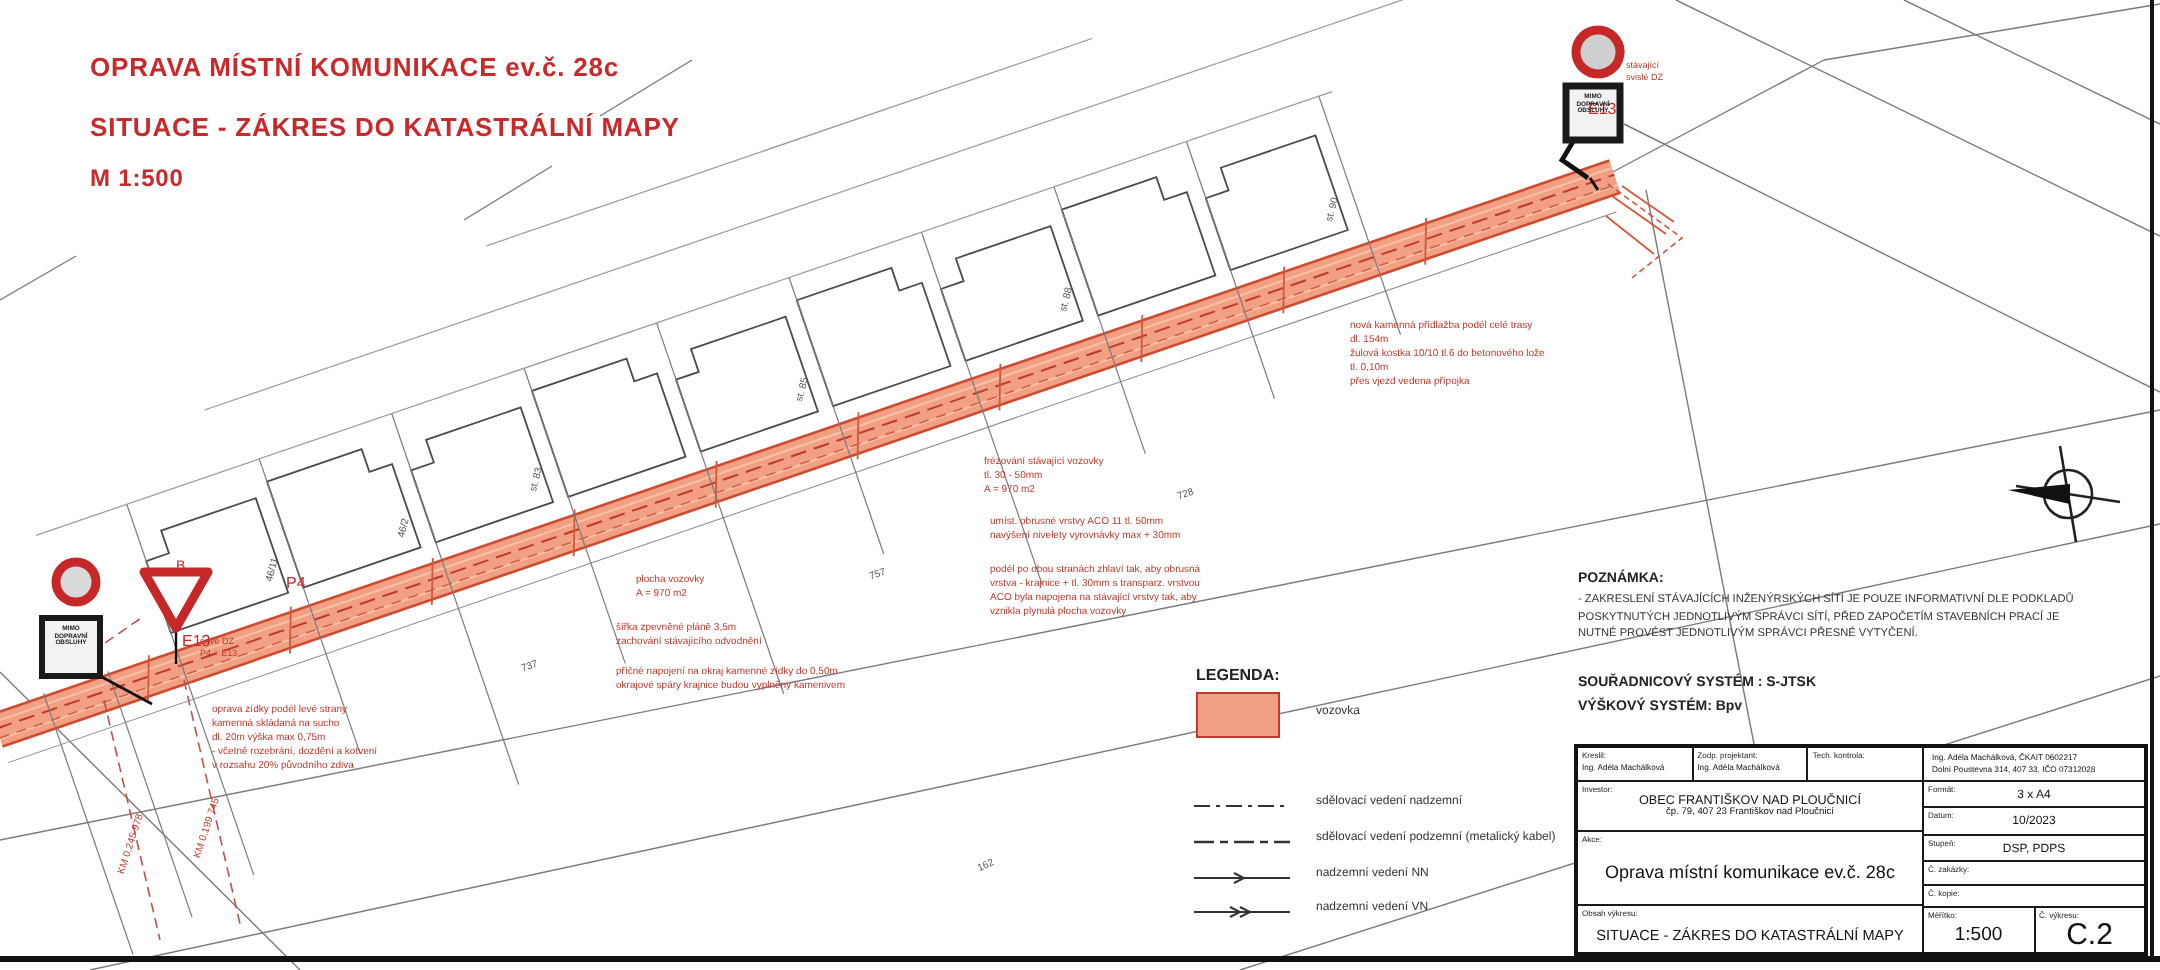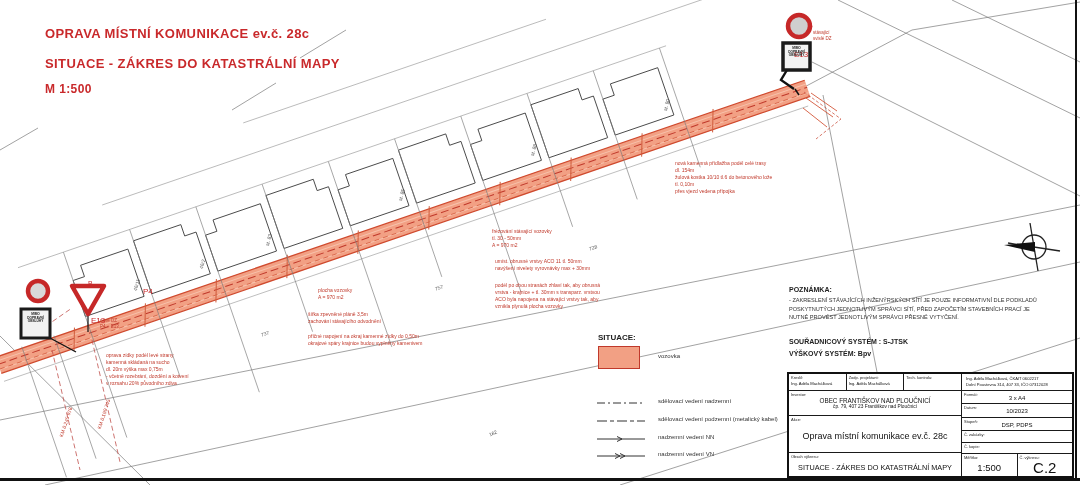--- a/index.html
+++ b/index.html
@@ -227,21 +227,21 @@
   <div class="abs parcel-num" style="left:588px;top:246px;transform:rotate(-19deg);">728</div>
   <div class="abs parcel-num" style="left:488px;top:432px;transform:rotate(-24deg);">162</div>
 
   <div class="abs note-head">POZNÁMKA:</div>
   <div class="abs note-body">- ZAKRESLENÍ STÁVAJÍCÍCH INŽENÝRSKÝCH SÍTÍ JE POUZE INFORMATIVNÍ DLE PODKLADŮ
 POSKYTNUTÝCH JEDNOTLIVÝM SPRÁVCI SÍTÍ, PŘED ZAPOČETÍM STAVEBNÍCH PRACÍ JE
 NUTNÉ PROVÉST JEDNOTLIVÝM SPRÁVCI PŘESNÉ VYTYČENÍ.</div>
   <div class="abs sys-line" style="left:789px;top:338px;">SOUŘADNICOVÝ SYSTÉM : S-JTSK</div>
   <div class="abs sys-line" style="left:789px;top:350px;">VÝŠKOVÝ SYSTÉM: Bpv</div>
 
-  <div class="abs legend-title">SITUACE:</div>
+  <div class="abs legend-title">LEGENDA:</div>
   <div class="abs legend-swatch"></div>
   <div class="abs legend-label" style="left:658px;top:353px;">vozovka</div>
 
   <svg class="abs" style="left:597px;top:399px;" width="48" height="8">
     <line x1="0" y1="4" x2="48" y2="4" stroke="#333" stroke-width="1" stroke-dasharray="8 3 2 3"></line>
   </svg>
   <div class="abs legend-label" style="left:658px;top:398px;">sdělovací vedení nadzemní</div>
 
   <svg class="abs" style="left:597px;top:417px;" width="48" height="8">
     <line x1="0" y1="4" x2="48" y2="4" stroke="#333" stroke-width="1.2" stroke-dasharray="10 3 4 3"></line>

